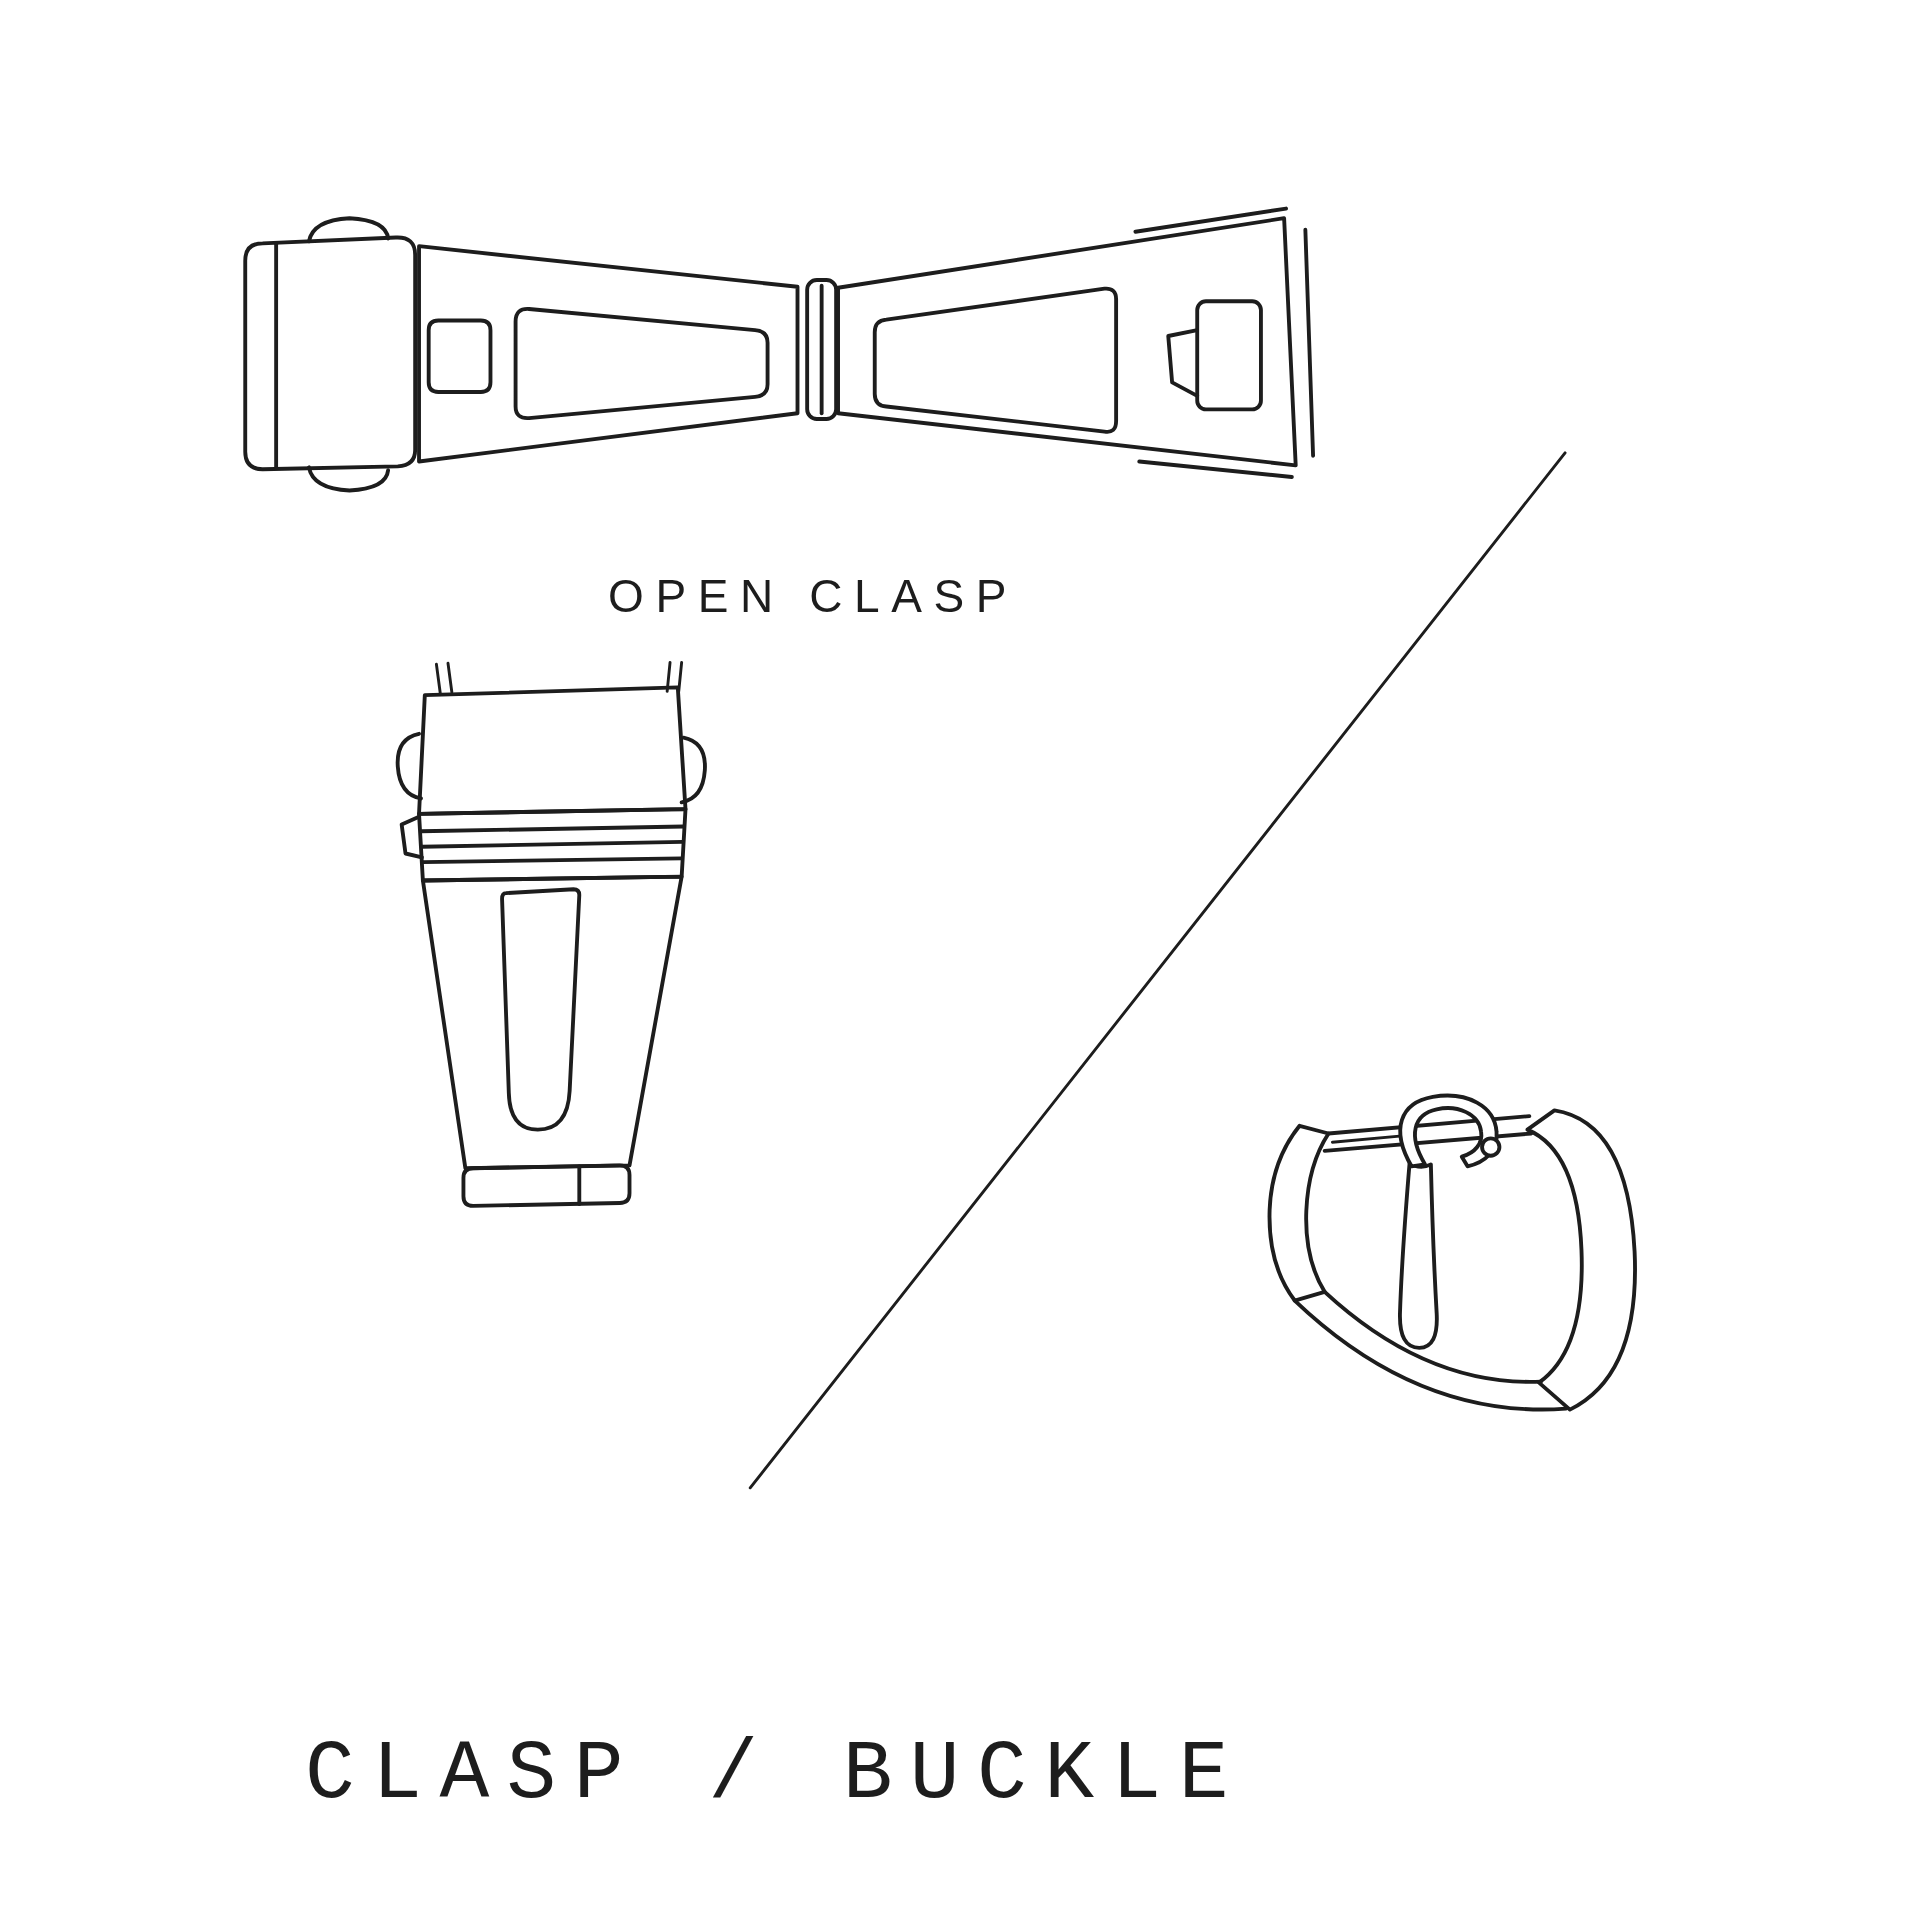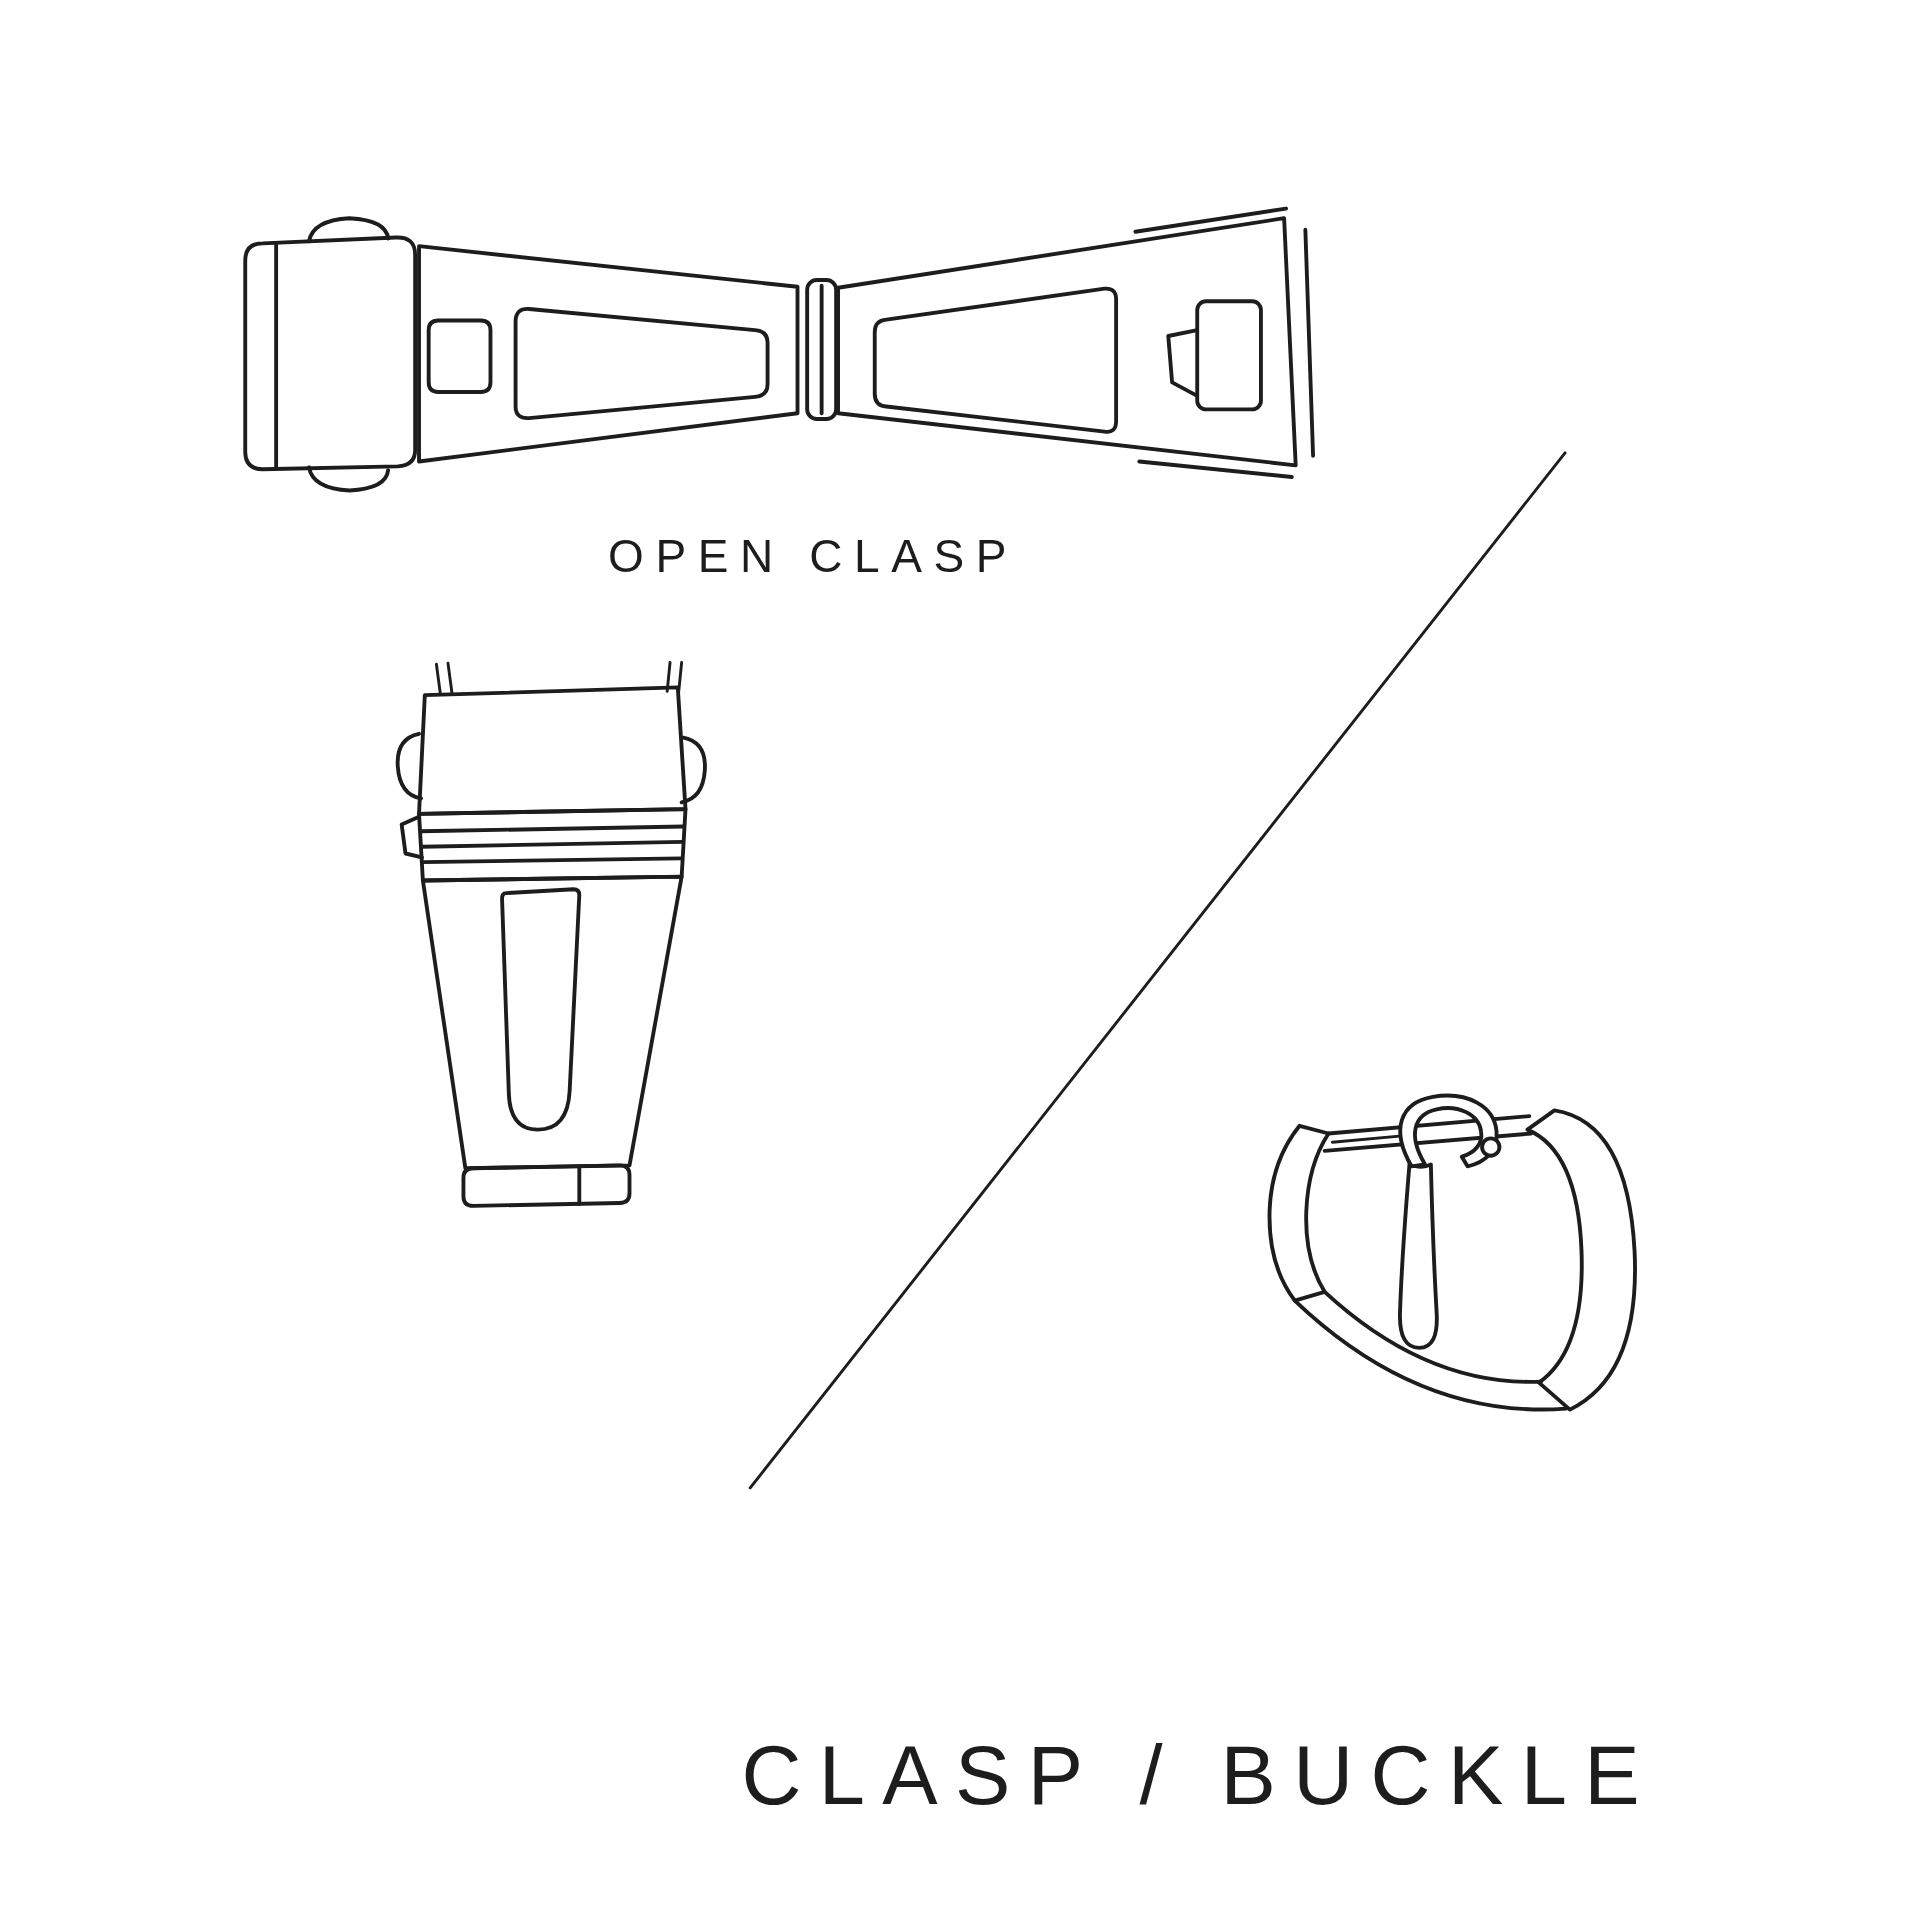--- a/index.html
+++ b/index.html
@@ -21,28 +21,30 @@
   }
   .art-thin { stroke-width: 3; }
   .fill-white { fill: #ffffff; }
   .label {
     position: absolute;
     color: var(--line, #222222);
     font-size: 46px;
     letter-spacing: 11.6px;
     text-align: center;
     white-space: nowrap;
+    margin-top: 40px;
   }
   .title {
     position: absolute;
     color: var(--line, #222222);
     font-size: 83px;
     letter-spacing: 17.4px;
-    text-align: right;
+    text-align: left;
     white-space: nowrap;
+    font-family: Liberation Mono, monospace;
   }
 </style>
 </head>
 <body>
 
 <div class="page">
 
   <svg class="art-canvas" width="1931" height="1931" viewBox="0 0 2000 2000">
 
     <g>

